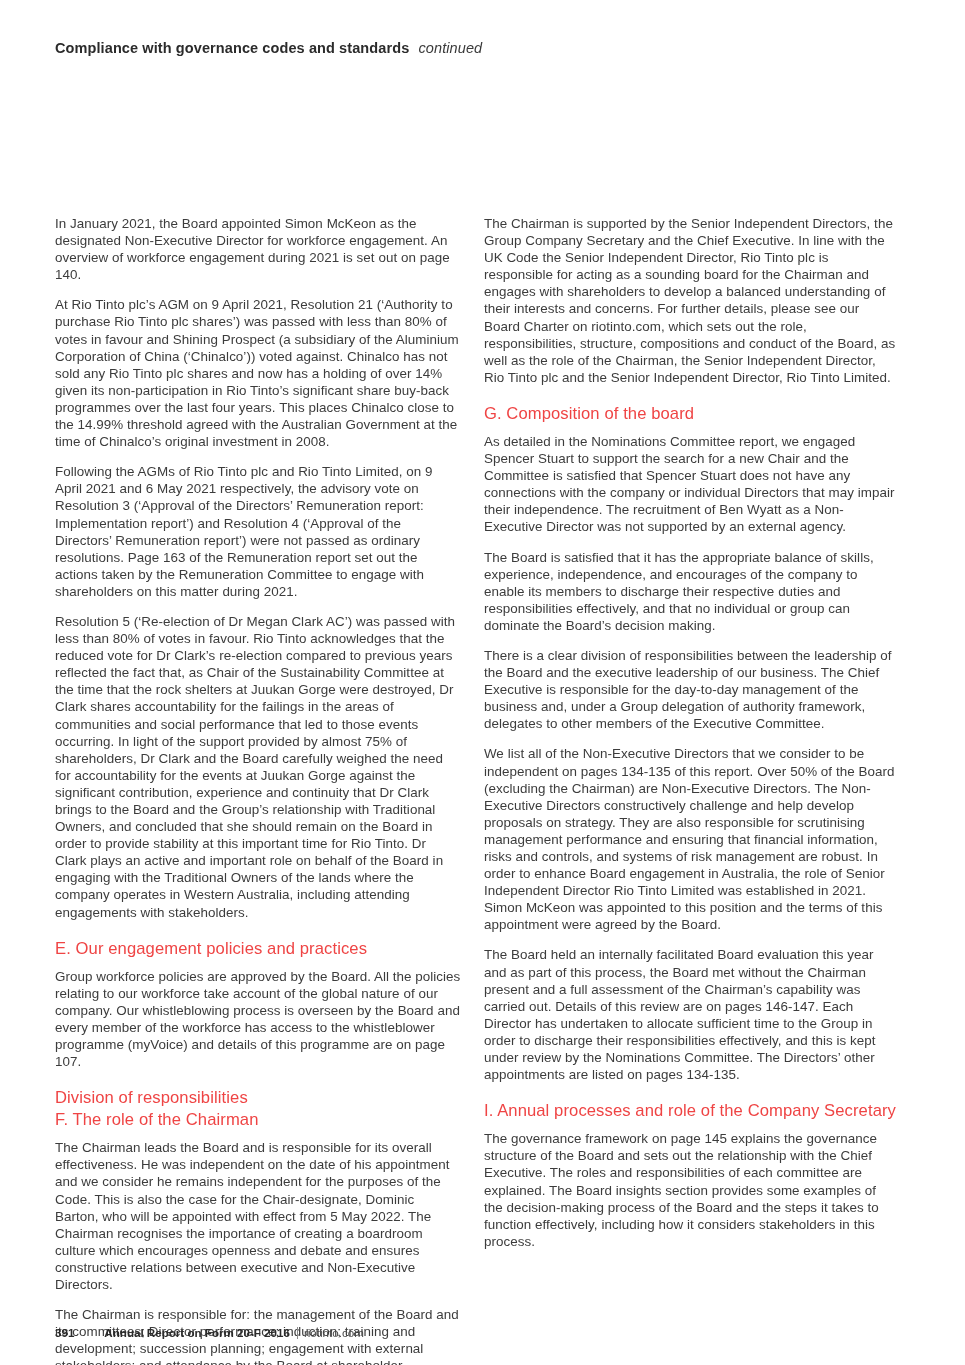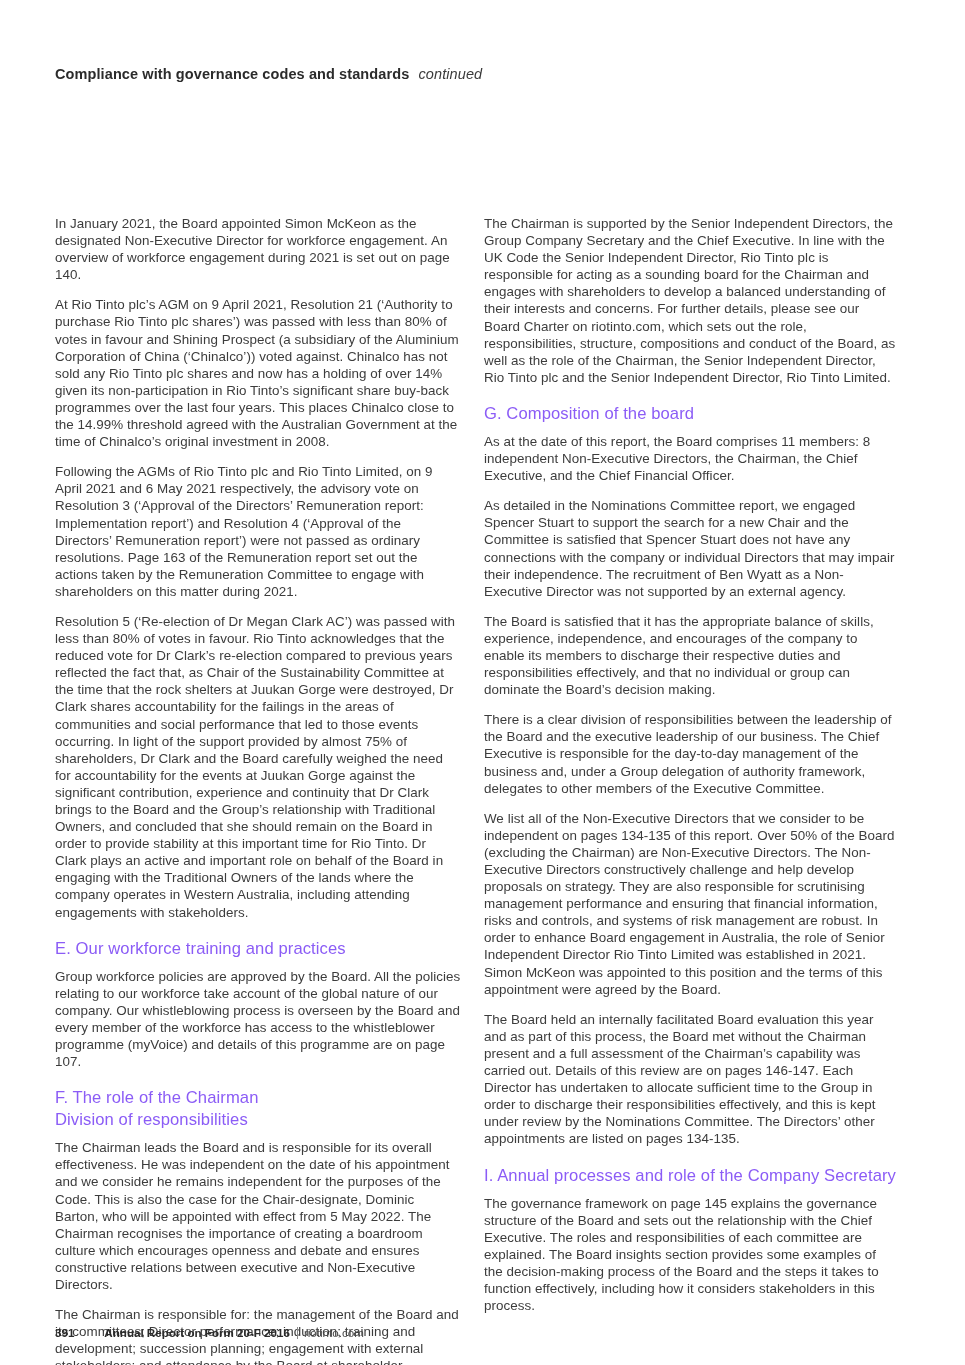--- a/index.html
+++ b/index.html
@@ -20,21 +20,20 @@
     height: 1365px;
     background: #ffffff;
   }
   .page-header {
     position: absolute;
     left: 55px;
     top: 40px;
     font-size: 14.5px;
     color: #2b2b2b;
     letter-spacing: 0.1px;
-    margin-top: 26px;
   }
   .header-title { font-weight: 700; }
   .header-continued { font-weight: 400; font-style: italic; margin-left: 5px; color: #3a3a3a; }
 
   .columns {
     position: absolute;
     left: 55px;
     top: 215px;
     width: 841px;
     display: flex;
@@ -47,21 +46,21 @@
     font-size: 13.4px;
     line-height: 17.1px;
     color: #3c3c3c;
     letter-spacing: 0.05px;
   }
   .col h2 {
     margin: 17px 0 9px 0;
     font-size: 16.6px;
     line-height: 21px;
     font-weight: 400;
-    color: #8b5cf6;
+    color: #ef4444;
     letter-spacing: 0.1px;
     white-space: nowrap;
   }
   .col h2 + h2 { margin-top: -8px; }
   .col > :first-child { margin-top: 0; }
 
   .page-footer {
     position: absolute;
     left: 55px;
     top: 1326px;
@@ -90,31 +89,30 @@
     <span class="header-title">Compliance with governance codes and standards</span>
     <span class="header-continued">continued</span>
   </header>
 
   <main class="columns">
     <section class="col" id="col-left">
         <p>In January 2021, the Board appointed Simon McKeon as the designated Non-Executive Director for workforce engagement. An overview of workforce engagement during 2021 is set out on page 140.</p>
         <p>At Rio Tinto plc’s AGM on 9 April 2021, Resolution 21 (‘Authority to purchase Rio Tinto plc shares’) was passed with less than 80% of votes in favour and Shining Prospect (a subsidiary of the Aluminium Corporation of China (‘Chinalco’)) voted against. Chinalco has not sold any Rio Tinto plc shares and now has a holding of over 14% given its non-participation in Rio Tinto’s significant share buy-back programmes over the last four years. This places Chinalco close to the 14.99% threshold agreed with the Australian Government at the time of Chinalco’s original investment in 2008.</p>
         <p>Following the AGMs of Rio Tinto plc and Rio Tinto Limited, on 9 April 2021 and 6 May 2021 respectively, the advisory vote on Resolution 3 (‘Approval of the Directors’ Remuneration report: Implementation report’) and Resolution 4 (‘Approval of the Directors’ Remuneration report’) were not passed as ordinary resolutions. Page 163 of the Remuneration report set out the actions taken by the Remuneration Committee to engage with shareholders on this matter during 2021.</p>
         <p>Resolution 5 (‘Re-election of Dr Megan Clark AC’) was passed with less than 80% of votes in favour. Rio Tinto acknowledges that the reduced vote for Dr Clark’s re-election compared to previous years reflected the fact that, as Chair of the Sustainability Committee at the time that the rock shelters at Juukan Gorge were destroyed, Dr Clark shares accountability for the failings in the areas of communities and social performance that led to those events occurring. In light of the support provided by almost 75% of shareholders, Dr Clark and the Board carefully weighed the need for accountability for the events at Juukan Gorge against the significant contribution, experience and continuity that Dr Clark brings to the Board and the Group’s relationship with Traditional Owners, and concluded that she should remain on the Board in order to provide stability at this important time for Rio Tinto. Dr Clark plays an active and important role on behalf of the Board in engaging with the Traditional Owners of the lands where the company operates in Western Australia, including attending engagements with stakeholders.</p>
-        <h2>E. Our workforce training and practices</h2>
+        <h2>E. Our engagement policies and practices</h2>
         <p>Group workforce policies are approved by the Board. All the policies relating to our workforce take account of the global nature of our company. Our whistleblowing process is overseen by the Board and every member of the workforce has access to the whistleblower programme (myVoice) and details of this programme are on page 107.</p>
+        <h2>Division of responsibilities</h2>
         <h2>F. The role of the Chairman</h2>
-        <h2>Division of responsibilities</h2>
         <p>The Chairman leads the Board and is responsible for its overall effectiveness. He was independent on the date of his appointment and we consider he remains independent for the purposes of the Code. This is also the case for the Chair-designate, Dominic Barton, who will be appointed with effect from 5 May 2022. The Chairman recognises the importance of creating a boardroom culture which encourages openness and debate and ensures constructive relations between executive and Non-Executive Directors.</p>
         <p>The Chairman is responsible for: the management of the Board and its committees; Director performance; induction; training and development; succession planning; engagement with external stakeholders; and attendance by the Board at shareholder meetings.</p>
       </section>
     <section class="col" id="col-right">
         <p>The Chairman is supported by the Senior Independent Directors, the Group Company Secretary and the Chief Executive. In line with the UK Code the Senior Independent Director, Rio Tinto plc is responsible for acting as a sounding board for the Chairman and engages with shareholders to develop a balanced understanding of their interests and concerns. For further details, please see our Board Charter on riotinto.com, which sets out the role, responsibilities, structure, compositions and conduct of the Board, as well as the role of the Chairman, the Senior Independent Director, Rio Tinto plc and the Senior Independent Director, Rio Tinto Limited.</p>
         <h2>G. Composition of the board</h2>
-        <p>As at the date of this report, the Board comprises 11 members: 8 independent Non-Executive Directors, the Chairman, the Chief Executive, and the Chief Financial Officer.</p>
         <p>As detailed in the Nominations Committee report, we engaged Spencer Stuart to support the search for a new Chair and the Committee is satisfied that Spencer Stuart does not have any connections with the company or individual Directors that may impair their independence. The recruitment of Ben Wyatt as a Non-Executive Director was not supported by an external agency.</p>
         <p>The Board is satisfied that it has the appropriate balance of skills, experience, independence, and encourages of the company to enable its members to discharge their respective duties and responsibilities effectively, and that no individual or group can dominate the Board’s decision making.</p>
         <p>There is a clear division of responsibilities between the leadership of the Board and the executive leadership of our business. The Chief Executive is responsible for the day-to-day management of the business and, under a Group delegation of authority framework, delegates to other members of the Executive Committee.</p>
         <p>We list all of the Non-Executive Directors that we consider to be independent on pages 134-135 of this report. Over 50% of the Board (excluding the Chairman) are Non-Executive Directors. The Non-Executive Directors constructively challenge and help develop proposals on strategy. They are also responsible for scrutinising management performance and ensuring that financial information, risks and controls, and systems of risk management are robust. In order to enhance Board engagement in Australia, the role of Senior Independent Director Rio Tinto Limited was established in 2021. Simon McKeon was appointed to this position and the terms of this appointment were agreed by the Board.</p>
         <p>The Board held an internally facilitated Board evaluation this year and as part of this process, the Board met without the Chairman present and a full assessment of the Chairman’s capability was carried out. Details of this review are on pages 146-147. Each Director has undertaken to allocate sufficient time to the Group in order to discharge their responsibilities effectively, and this is kept under review by the Nominations Committee. The Directors’ other appointments are listed on pages 134-135.</p>
         <h2>I. Annual processes and role of the Company Secretary</h2>
         <p>The governance framework on page 145 explains the governance structure of the Board and sets out the relationship with the Chief Executive. The roles and responsibilities of each committee are explained. The Board insights section provides some examples of the decision-making process of the Board and the steps it takes to function effectively, including how it considers stakeholders in this process.</p>
       </section>
   </main>
 

